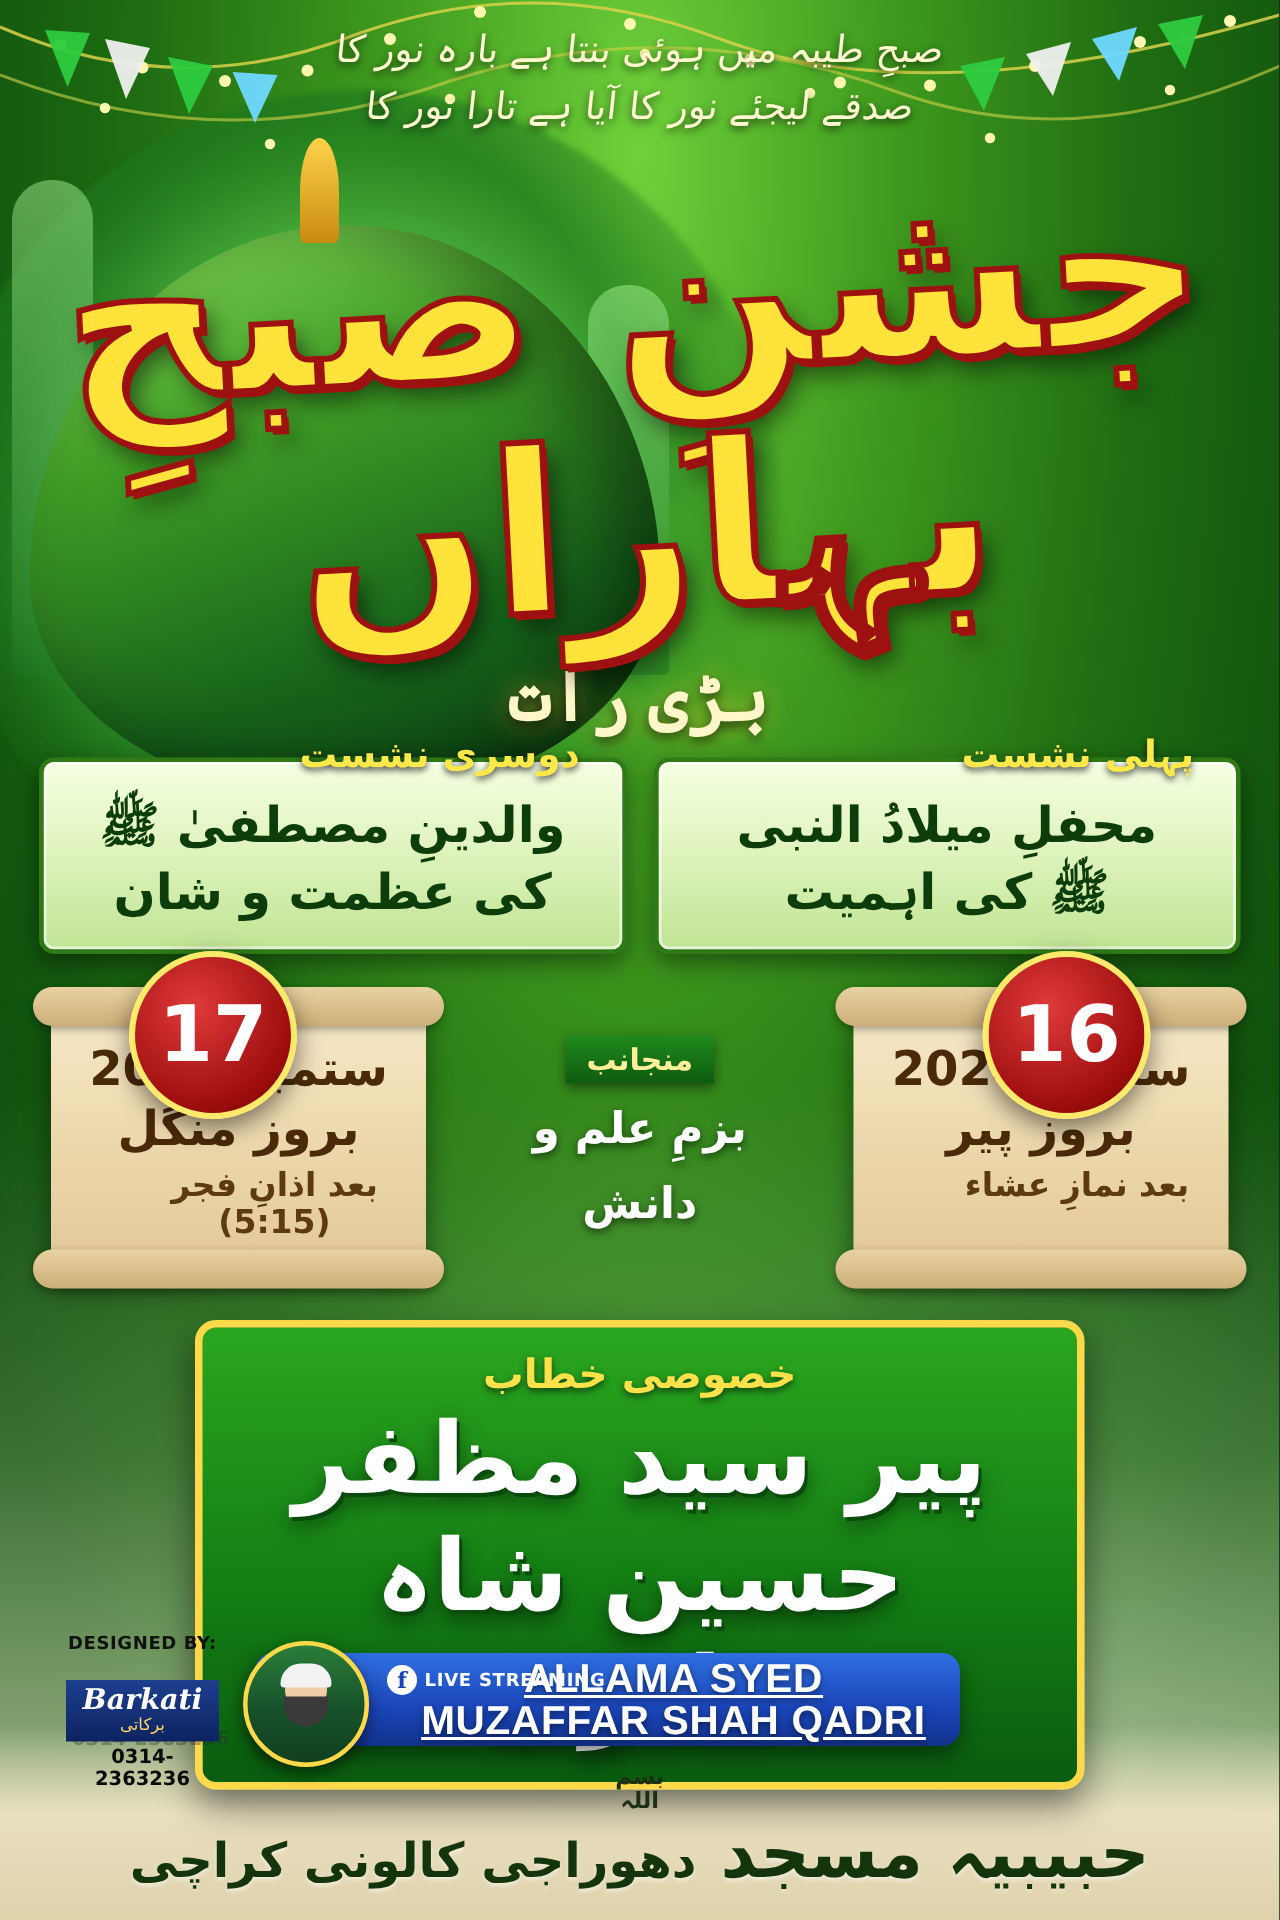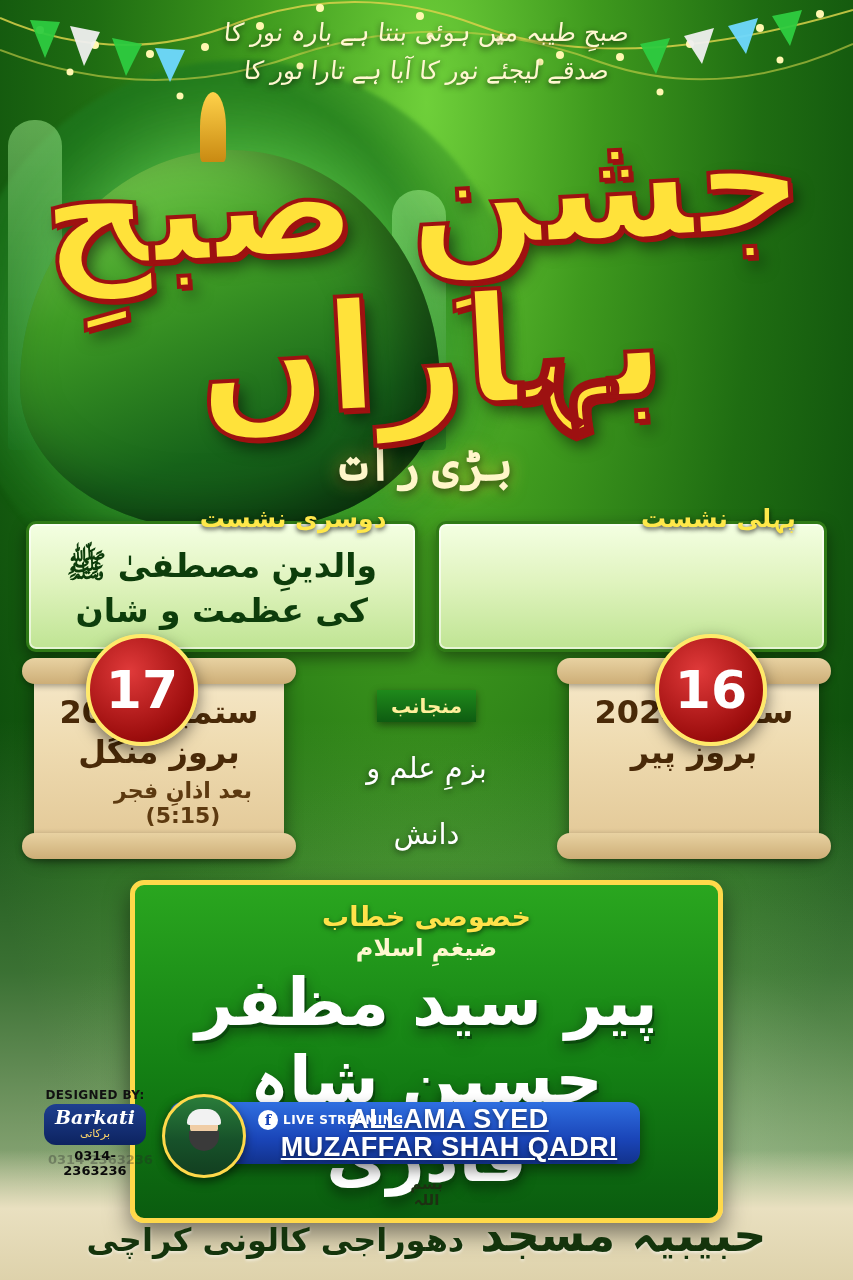--- a/index.html
+++ b/index.html
@@ -156,21 +156,20 @@
   .session {
     position: relative;
     flex: 1;
     background: linear-gradient(180deg, #f4ffe2 0%, #dff3bd 48%, #bfe493 100%);
     border: 3px solid #2f7a16;
     border-radius: 10px;
     padding: 20px 28px 16px;
     box-shadow: 0 6px 16px rgba(0,0,0,.45), inset 0 0 0 2px rgba(255,255,255,.6);
     text-align: center;
     direction: rtl;
-    margin-top: 16px;
   }
   .session .tag {
     position: absolute;
     top: -20px;
     right: 28px;
     color: #ffe84a;
     font-size: 25px;
     font-weight: bold;
     text-shadow: 0 2px 5px rgba(0,0,0,.75);
   }
@@ -263,23 +262,23 @@
     display: inline-block;
     background: linear-gradient(180deg, #1f8a1b, #0e5c11);
     color: #ffef9a;
     font-size: 20px;
     font-weight: bold;
     padding: 4px 14px;
     border-radius: 0;
     box-shadow: 0 3px 8px rgba(0,0,0,.45);
   }
   .center-ribbon .rib-sub {
-    margin-top: 28px;
+    margin-top: 12px;
     font-size: 29px;
-    font-weight: normal;
+    font-weight: bold;
     color: #ffffff;
     line-height: 1.3;
     text-shadow: 0 2px 6px rgba(0,0,0,.6);
   }
 
   
   .speaker {
     position: absolute;
     top: 880px;
     left: 130px;
@@ -323,23 +322,23 @@
     text-align: center;
     z-index: 8;
   }
   .designer .dby {
     font-size: 12px;
     font-weight: bold;
     color: #111;
     letter-spacing: .4px;
   }
   .designer .brand {
-    margin-top: 2px;
+    margin-top: 18px;
     background: linear-gradient(180deg, #1e3f8f, #0d2360);
-    border-radius: 12px;
+    border-radius: 0;
     padding: 4px 2px 5px;
   }
   .designer .brand .bn {
     font-family: "DejaVu Serif", serif;
     font-style: italic;
     color: #fff;
     font-size: 19px;
     font-weight: bold;
     line-height: 1;
   }
@@ -545,48 +544,49 @@
     <div class="title-sub">بڑی رات</div>
   </div>
 
   <div class="sessions">
     <div class="session">
       <div class="tag">دوسری نشست</div>
       <div class="txt">والدینِ مصطفیٰ ﷺ کی عظمت و شان</div>
     </div>
     <div class="session">
       <div class="tag">پہلی نشست</div>
+      <div class="txt">محفلِ میلادُ النبی ﷺ کی اہمیت</div>
     </div>
   </div>
 
   <div class="dates">
 
     <div class="scroll right">
       <div class="date-main">ستمبر 2024</div>
       <div class="date-main">بروز پیر</div>
+      <div class="date-sub">بعد نمازِ عشاء</div>
     </div>
     <div class="badge b16">16</div>
 
     <div class="scroll left">
       <div class="date-main">ستمبر 2024</div>
       <div class="date-main">بروز منگل</div>
       <div class="date-sub">بعد اذانِ فجر (5:15)</div>
     </div>
     <div class="badge b17">17</div>
 
     <div class="center-ribbon">
       <div class="rib">منجانب</div>
       <div class="rib-sub">بزمِ علم و</div>
       <div class="rib-sub">دانش</div>
     </div>
   </div>
 
   <div class="speaker">
     <div class="khitab">خصوصی خطاب</div>
-    <div class="honor">ضیغمِ اسلام</div>
     <div class="name">پیر سید مظفر حسین شاہ قادری</div>
   </div>
 
   <div class="designer">
     <div class="dby">DESIGNED BY:</div>
     <div class="brand">
       <div class="bn">Barkati</div>
       <div class="bu">برکاتی</div>
     </div>
     <div class="phone">0314-2363236</div>

